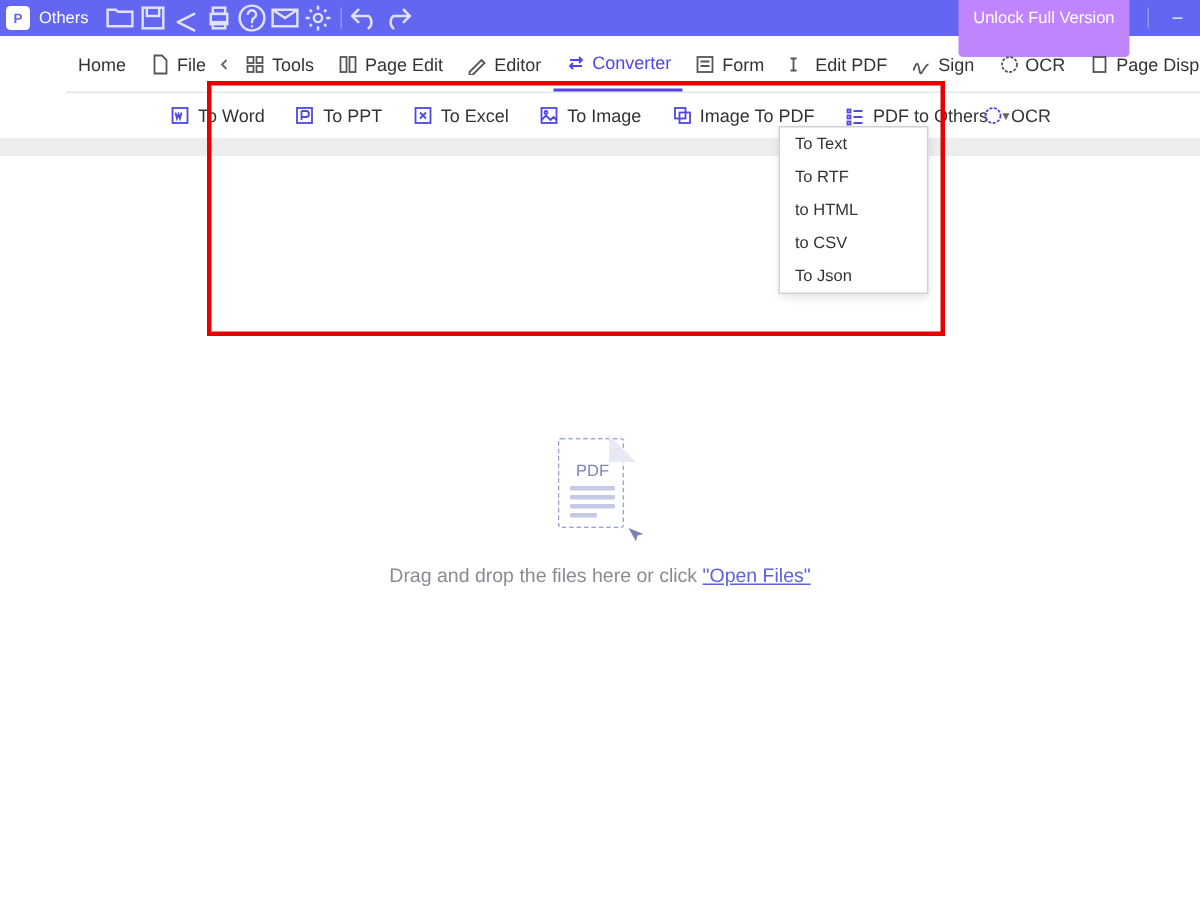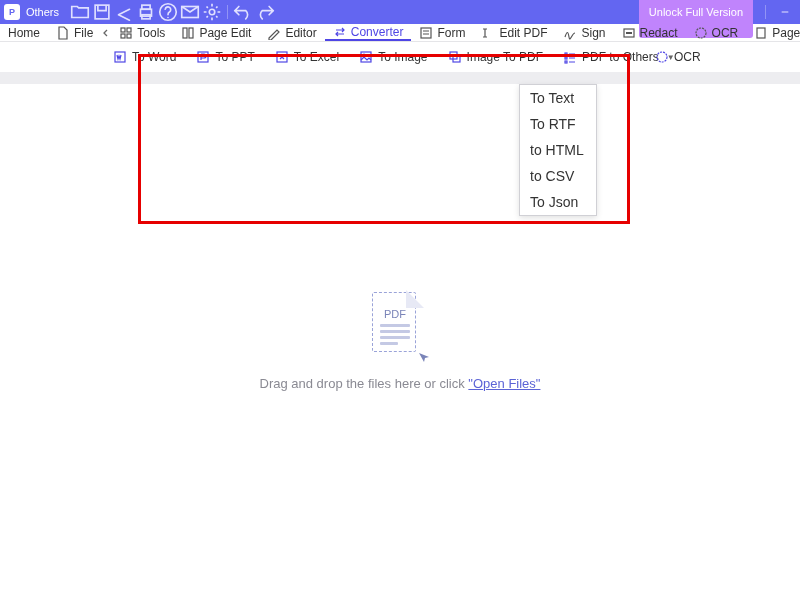--- a/index.html
+++ b/index.html
@@ -11,41 +11,41 @@
   .titlebar .app-name { font-weight: 500; margin-right: 10px; }
   .titlebar .tb-icon { width: 22px; height: 22px; display:flex; align-items:center; justify-content:center; cursor:pointer; }
   .titlebar .tb-icon svg { stroke: #e0e0ff; fill:none; stroke-width:1.2; }
   .titlebar .sep { width:1px; height:14px; background: rgba(255,255,255,0.3); margin: 0 4px; }
   .titlebar .spacer { flex:1; }
   .titlebar .unlock { background: #c084fc; color:#fff; font-size:11px; padding: 20px 10px; border-radius:3px; margin-right:8px; cursor:pointer; }
   .titlebar .winbtn { width:30px; height:24px; display:flex;align-items:center;justify-content:center; cursor:pointer;}
   .titlebar .winbtn svg{stroke:#fff;fill:none;stroke-width:1;}
 
   
-  .maintabs { height: 18px; border-bottom: 1px solid #e5e5e8; display:flex; align-items:center; font-size:12px; color:#333; background:#fff; }
+  .maintabs { height: 38px; border-bottom: 1px solid #e5e5e8; display:flex; align-items:center; font-size:12px; color:#333; background:#fff;margin-left:44px; }
   .maintabs .mt { display:flex; align-items:center; gap:4px; padding: 0 8px; height:100%; cursor:pointer; white-space:nowrap;}
   .maintabs .mt.active { color:#4f46e5; border-bottom:2px solid #4f46e5; }
   .maintabs .mico{width:14px;height:14px;display:flex;align-items:center;justify-content:center;}
   .maintabs .mico svg{stroke:#555;fill:none;stroke-width:1.2;width:14px;height:14px;}
   .maintabs .mt.active .mico svg{stroke:#4f46e5;}
   .maintabs .chev{width:18px;display:flex;align-items:center;justify-content:center;cursor:pointer;}
 
   
   .subtool { height: 30px; background:#fff; display:flex; align-items:center; font-size:12px; color:#333; padding-left:103px; position:relative;}
   .subtool .st { display:flex; align-items:center; gap:5px; padding:0 10px; height:100%; cursor:pointer;}
   .subtool .sico{width:14px;height:14px;}
   .subtool .sico svg{width:14px;height:14px;fill:none;stroke:#4f46e5;stroke-width:1.2;}
   .subtool .ddarrow{font-size:8px;color:#666;margin-left:3px;}
   .subtool .ocr-right{position:absolute; left:655px; top:0; height:100%; display:flex;align-items:center;gap:5px;}
 
   
   .greyband{height:12px;background:#ededf0;}
 
   
-  .dropdown{position:absolute; left:519px; top:84px; width:78px; background:#fff; border:1px solid #d0d0d5; box-shadow:0 2px 6px rgba(0,0,0,0.12); font-size:14px; z-index:5;}
+  .dropdown{position:absolute; left:519px; top:84px; width:100px; background:#fff; border:1px solid #d0d0d5; box-shadow:0 2px 6px rgba(0,0,0,0.12); font-size:11px; z-index:5;}
   .dropdown .dd{padding:5px 10px; cursor:pointer; color:#333;}
 
   
   .redbox{position:absolute; left:138px; top:54px; width:492px; height:170px; border:3px solid #e60000; pointer-events:none; z-index:6;}
 
   
   .droparea{position:absolute; left:0; right:0; top:290px; text-align:center;}
   .pdfthumb{width:60px;height:72px;margin:0 auto 14px;position:relative;}
   .pdfthumb .page{position:absolute;left:2px;top:2px;width:44px;height:60px;border:1.5px dashed #9aa3d8;border-radius:2px;background:#fff;}
   .pdfthumb .fold{position:absolute;right:6px;top:0;width:18px;height:18px;background:#e7e9f5;clip-path:polygon(0 0,100% 100%,0 100%);}
@@ -195,29 +195,20 @@
       </span>
       <span>Edit PDF</span>
     </div>
   <div class="mt">
       <span class="mico">
         <svg viewBox="0 0 14 14">
           <path d="M2 11c2-6 3-6 4 0s3-4 6-4"></path>
         </svg>
       </span>
       <span>Sign</span>
-    </div>
-  <div class="mt">
-      <span class="mico">
-        <svg viewBox="0 0 14 14">
-          <rect x="2" y="3" width="10" height="8"></rect>
-          <rect x="4" y="6" width="6" height="2" fill="#555" stroke="none"></rect>
-        </svg>
-      </span>
-      <span>Redact</span>
     </div>
   <div class="mt">
       <span class="mico">
         <svg viewBox="0 0 14 14">
           <circle cx="7" cy="7" r="5" stroke-dasharray="2 1"></circle>
         </svg>
       </span>
       <span>OCR</span>
     </div>
   <div class="mt">

